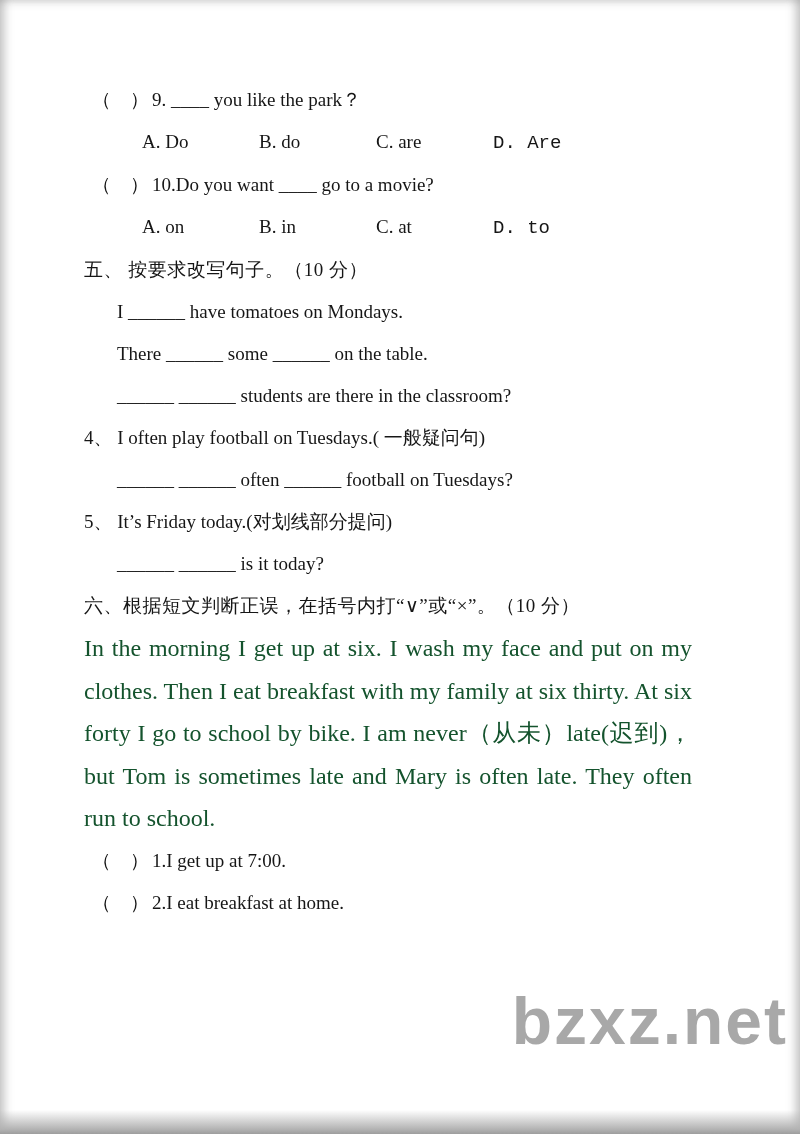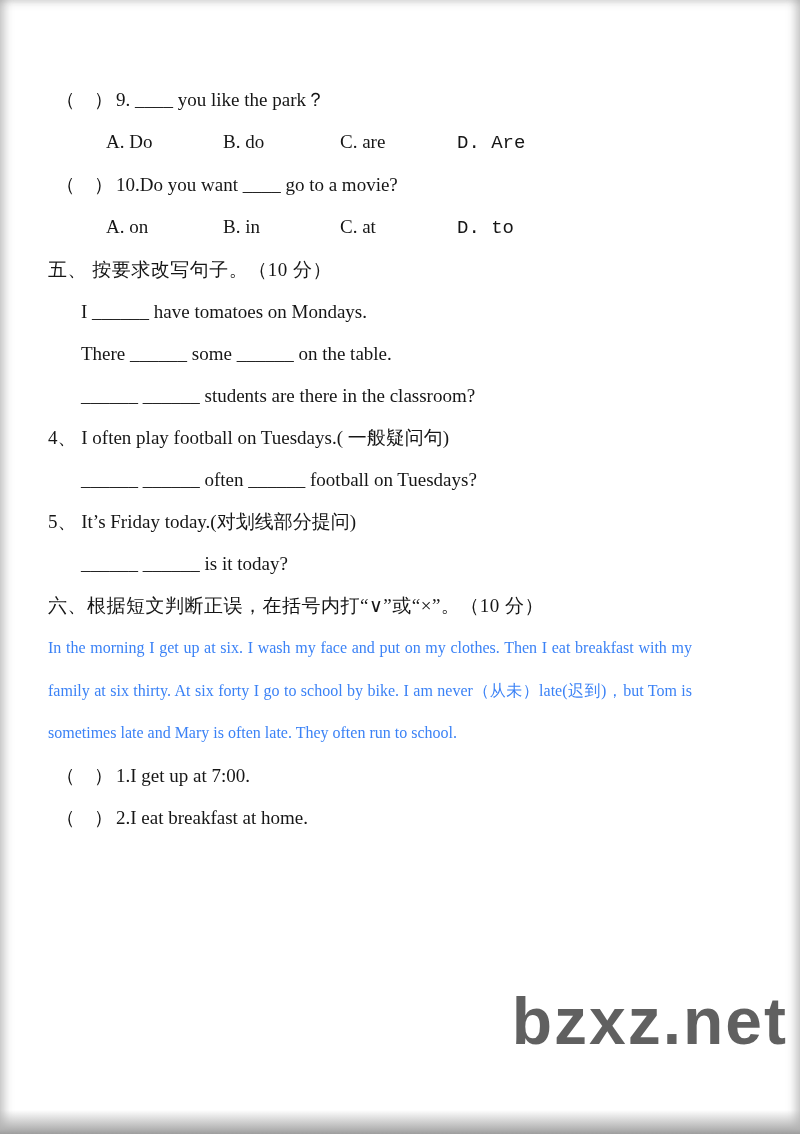--- a/index.html
+++ b/index.html
@@ -11,40 +11,40 @@
   }
   .page{
     position:relative;width:800px;height:1134px;background:#ffffff;
     box-shadow:
       inset 9px 0 10px -5px rgba(140,140,140,.55),
       inset -9px 0 10px -5px rgba(140,140,140,.55),
       inset 0 10px 10px -8px rgba(170,170,170,.4);
   }
   .content{
     position:absolute;left:0;top:0;width:100%;box-sizing:border-box;
-    padding:79px 108px 0 48px;z-index:2;
+    padding:79px 108px 0 84px;z-index:2;
   }
   .line{font-size:19px;line-height:42px;white-space:nowrap;}
   .mc{padding-left:8px;}
   .opts{padding-left:58px;}
   .opt{display:inline-block;min-width:117px;}
   .opt.last{min-width:0;font-family:Liberation Mono, monospace;}
   .paren{margin-right:3px;}
   .heading{letter-spacing:.5px;}
   .answer{padding-left:33px;}
   .passage{
-    font-size:16px;line-height:42.5px;text-align:justify;
-    text-justify:inter-word;color:#3b82f6;
+    font-size:24px;line-height:42.5px;text-align:justify;
+    text-justify:inter-word;color:#14532d;
   }
   .tf{padding-left:8px;}
   .watermark{
     position:absolute;right:12px;top:983px;z-index:1;
     font-family:"Liberation Sans","DejaVu Sans",sans-serif;
     font-weight:bold;font-size:66px;letter-spacing:2px;
-    color:#000000;opacity:.62;user-select:none;
+    color:#737373;opacity:.62;user-select:none;
   }
   .edge-bottom{
     position:absolute;left:0;bottom:0;width:100%;height:24px;z-index:3;
     background:linear-gradient(to bottom,rgba(255,255,255,0),#b3b3b3 80%,#9d9d9d);
   }
 </style>
 </head>
 <body>
 
 <div class="page">

